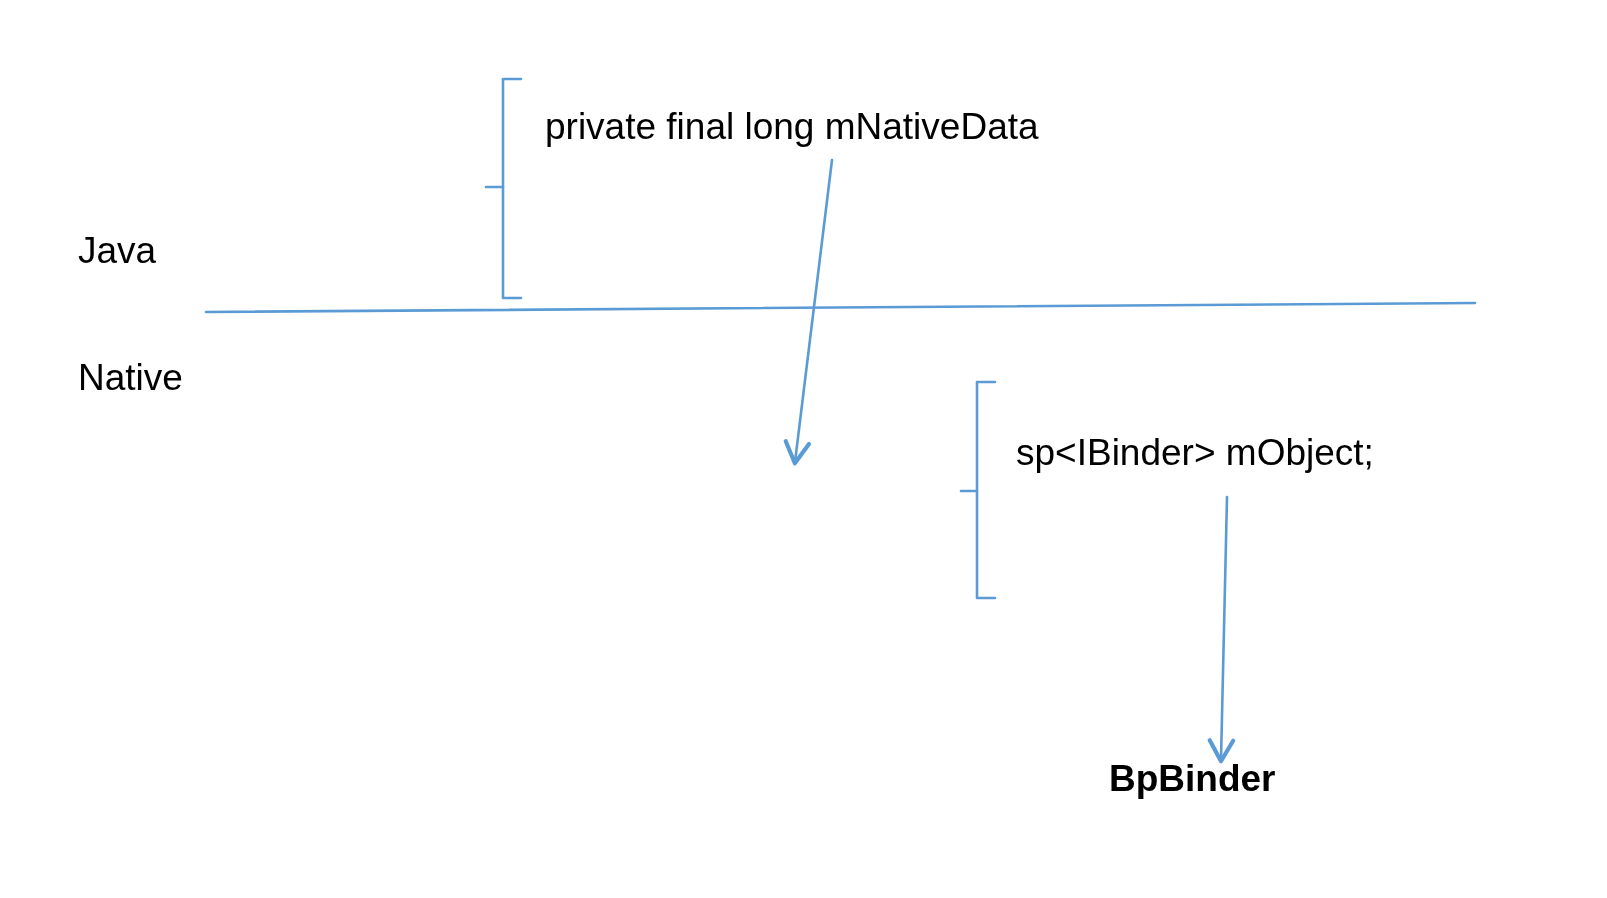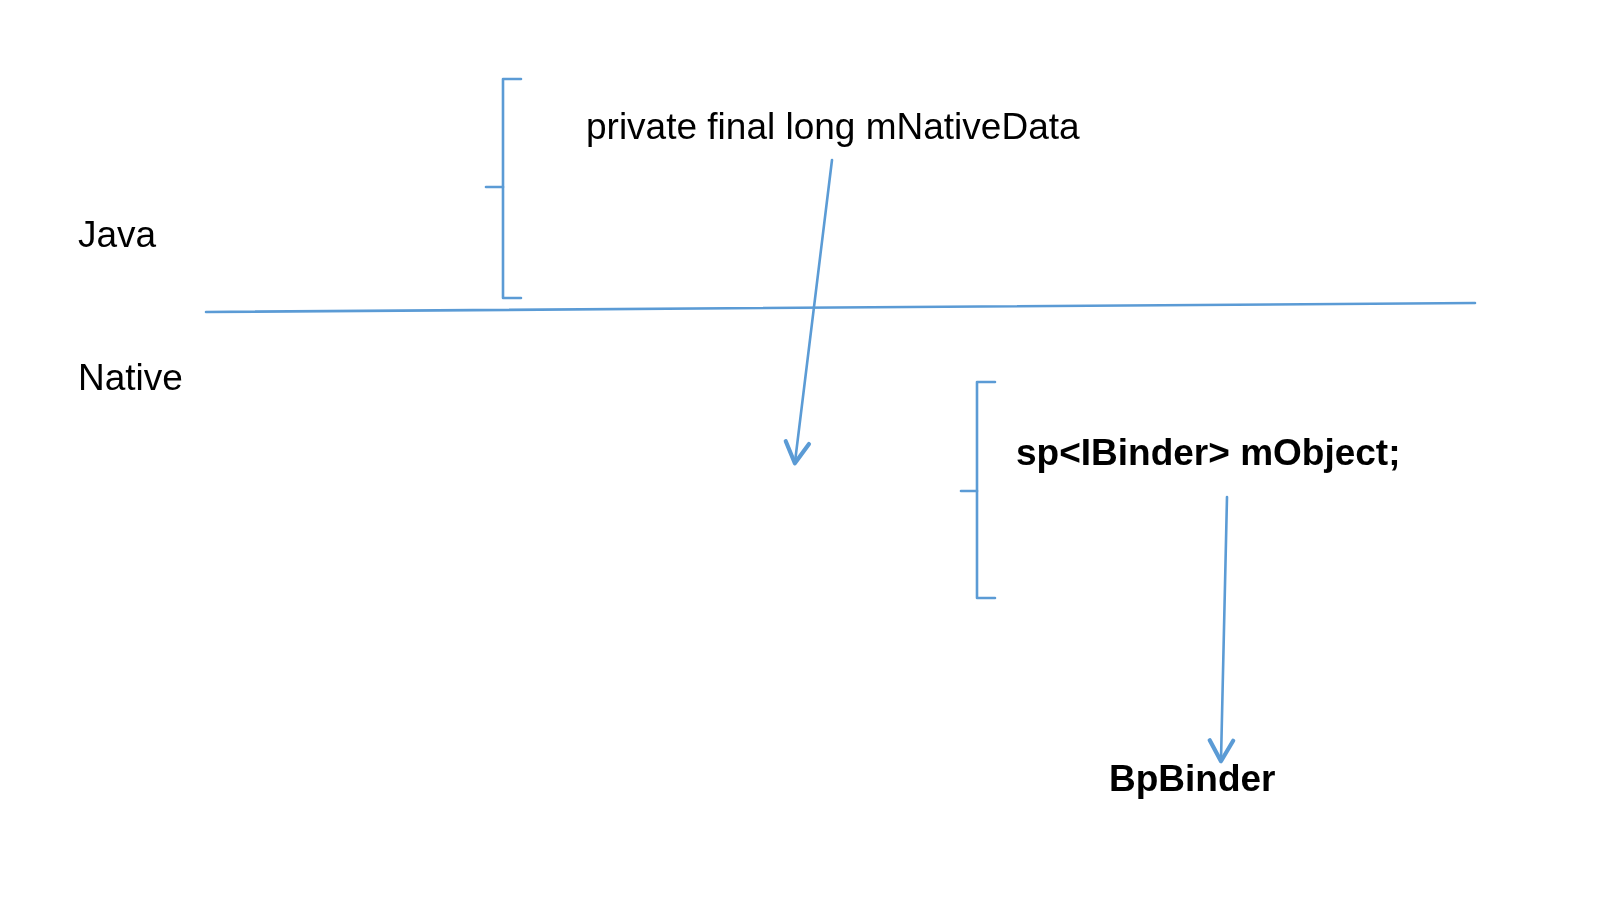--- a/index.html
+++ b/index.html
@@ -25,26 +25,26 @@
   }
   #layer-vectors {
     position: absolute;
     left: 0;
     top: 0;
     width: 1607px;
     height: 898px;
     pointer-events: none;
   }
   
-  .lbl-java          { left: 78px;   top: 216px; font-size: 37px; }
+  .lbl-java          { left: 78px;   top: 232px; font-size: 37px; }
   .lbl-native        { left: 78px;   top: 359px; font-size: 37px; }
   .lbl-binderproxy   { left: 271px;  top: 169px; font-size: 37px; }
-  .lbl-mnativedata   { left: 545px;  top: 108px; font-size: 37px; margin-left: 41px; }
+  .lbl-mnativedata   { left: 545px;  top: 108px; font-size: 37px; }
   .lbl-bpnd          { left: 569px;  top: 473px; font-size: 37px; }
-  .lbl-mobject       { left: 1016px; top: 434px; font-size: 37px; font-weight: bold; }
+  .lbl-mobject       { left: 1016px; top: 434px; font-size: 37px; }
   .lbl-bpbinder      { left: 1109px; top: 760px; font-size: 37px; font-weight: bold; }
 </style>
 </head>
 <body>
 
 <div id="canvas">
 
   <svg id="layer-vectors" viewBox="0 0 1607 898">
     <defs>
       <marker id="arrowOpen" markerWidth="12" markerHeight="12" refX="9" refY="6" orient="auto" markerUnits="strokeWidth">

